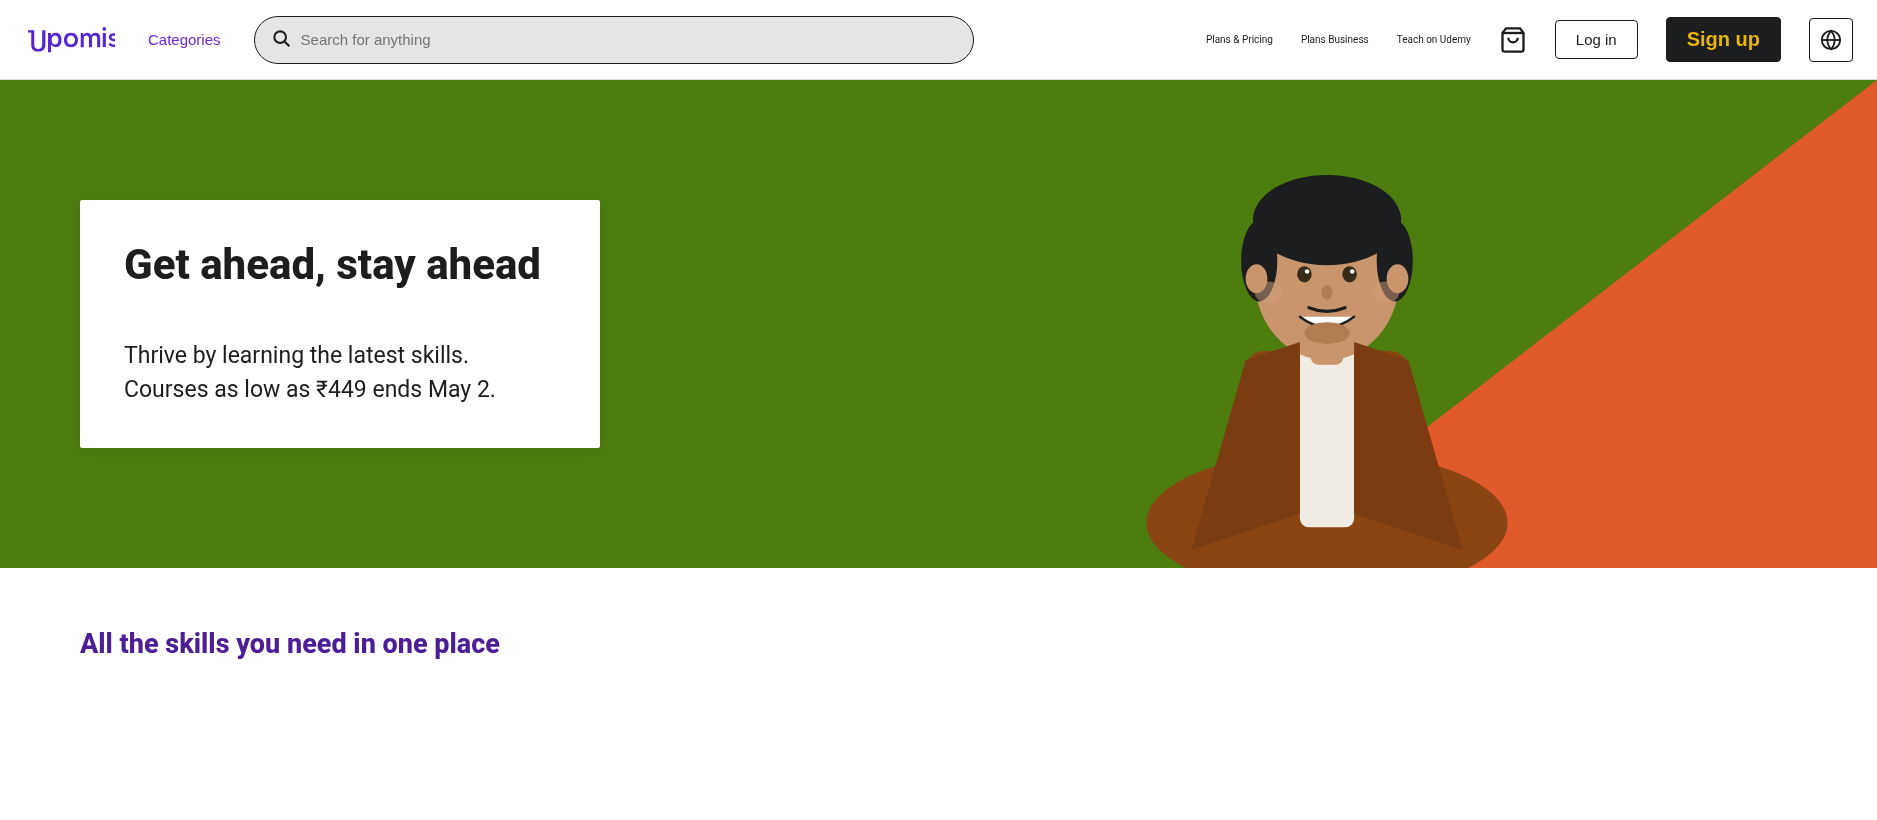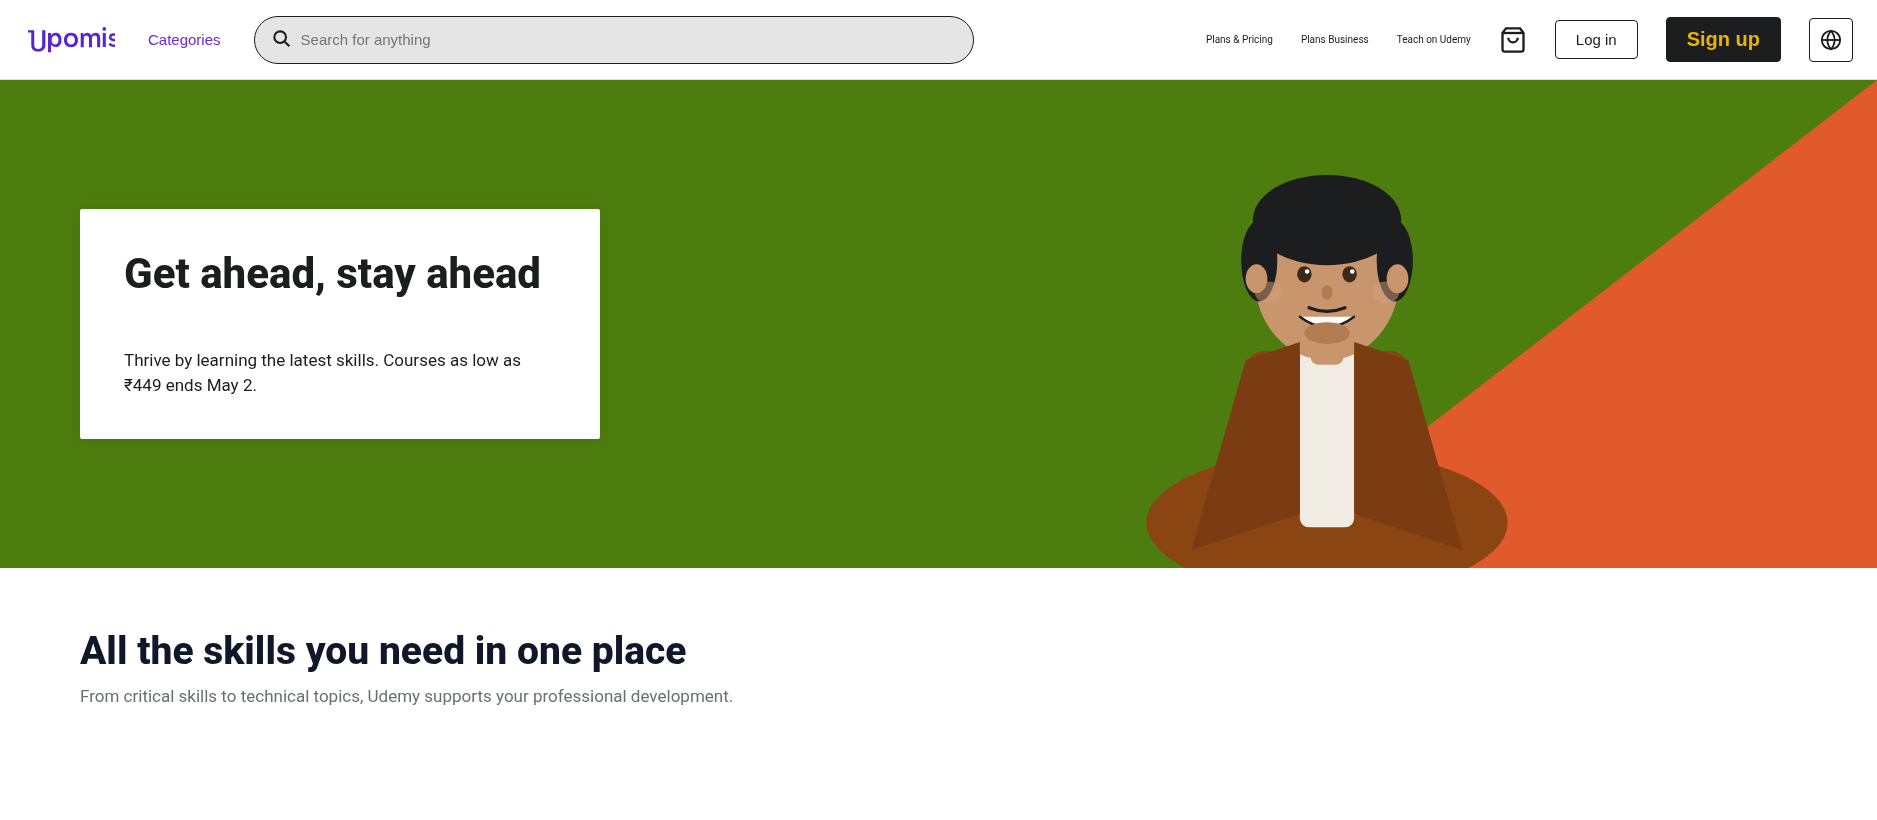--- a/index.html
+++ b/index.html
@@ -183,36 +183,36 @@
 
     .hero-title {
       font-size: 42px;
       font-weight: 800;
       color: #1c1d1f;
       line-height: 1.2;
       margin-bottom: 20px;
     }
 
     .hero-subtitle {
-      font-size: 17px;
+      font-size: 23px;
       color: #1c1d1f;
       line-height: 1.5;
       margin-top: 48px;
     }
 
     
     .lower-section {
       padding: 60px 80px 40px 80px;
       background: #fff;
     }
 
     .lower-title {
-      font-size: 39px;
+      font-size: 27px;
       font-weight: 800;
-      color: #0f172a;
+      color: #4c1d95;
       margin-bottom: 12px;
     }
 
     .lower-subtitle {
       font-size: 17px;
       color: #6a6f73;
     }
 
     
     .person-visual {
@@ -330,14 +330,13 @@
   <div class="hero-content">
     <div class="hero-card">
       <h1 class="hero-title">Get ahead, stay ahead</h1>
       <p class="hero-subtitle">Thrive by learning the latest skills. Courses as low as ₹449 ends May 2.</p>
     </div>
   </div>
 </section>
 
 <section class="lower-section">
   <h2 class="lower-title">All the skills you need in one place</h2>
-  <p class="lower-subtitle">From critical skills to technical topics, Udemy supports your professional development.</p>
 </section>
 
 </body></html>

